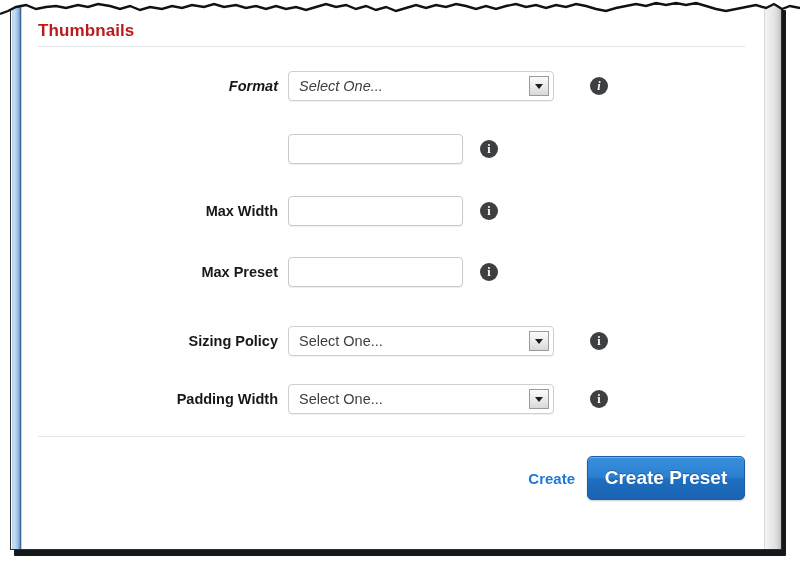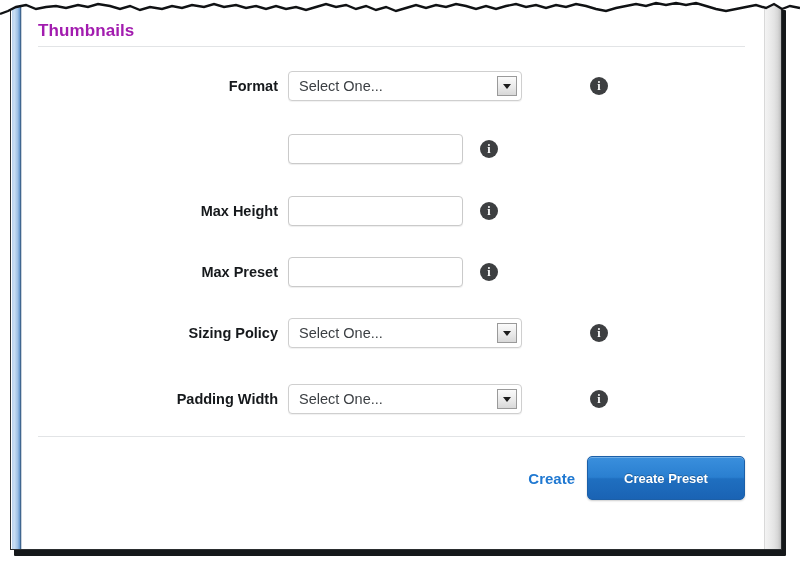--- a/index.html
+++ b/index.html
@@ -101,21 +101,21 @@
     height: 546px;
     box-sizing: border-box;
   }
 
   #section-title {
     position: absolute;
     left: 28px;
     top: 17px;
     font-size: 17px;
     font-weight: bold;
-    color: #a21caf;
+    color: #b91c1c;
     letter-spacing: 0.1px;
     white-space: nowrap;
   }
 
   .divider {
     position: absolute;
     left: 28px;
     width: 707px;
     height: 1px;
     background: #e2e4e6;
@@ -141,21 +141,21 @@
     color: #16191c;
     line-height: 30px;
     white-space: nowrap;
   }
 
   
   .select-box {
     position: absolute;
     left: 278px;
     top: 0px;
-    width: 234px;
+    width: 266px;
     height: 30px;
     background: #ffffff;
     border: 1px solid #cfcfcf;
     border-radius: 4px;
     box-sizing: border-box;
     box-shadow: 0 1px 1px rgba(0,0,0,0.06);
   }
   .select-text {
     position: absolute;
     left: 10px;
@@ -249,21 +249,21 @@
     right: 0px;
     top: 0px;
     width: 158px;
     height: 44px;
     border: 1px solid #1b5fa8;
     border-radius: 5px;
     background: linear-gradient(to bottom, #3a8fdd 0%, #2a7fd0 48%, #1f6fc0 52%, #1a63b4 100%);
     box-shadow: inset 0 1px 0 rgba(255,255,255,0.28), 0 1px 2px rgba(0,0,0,0.20);
     color: #ffffff;
     font-family: "Liberation Sans", sans-serif;
-    font-size: 13px;
+    font-size: 19px;
     font-weight: bold;
     text-shadow: 0 -1px 0 rgba(0,0,0,0.25);
     cursor: pointer;
     padding: 0;
   }
 </style>
 </head>
 <body>
 
 <div id="screenshot">
@@ -279,49 +279,49 @@
     </div>
 
   </div>
 
   <div id="panel">
 
     <div id="section-title">Thumbnails</div>
 
     <div class="divider" id="divider-top"></div>
 
-    <div class="form-row" style="top:67px;">
+    <div class="form-row" style="top:67px;font-style:italic;">
       <div class="field-label">Format</div>
       <div class="select-box">
         <span class="select-text">Select One...</span>
         <span class="select-arrow-btn">
           <span class="select-arrow-glyph"></span>
         </span>
       </div>
       <div class="info-icon after-select">i</div>
     </div>
 
     <div class="form-row" style="top:130px;">
       <input class="text-input" type="text" placeholder="" style="">
       <div class="info-icon after-input">i</div>
     </div>
 
     <div class="form-row" style="top:192px;">
-      <div class="field-label">Max Height</div>
+      <div class="field-label">Max Width</div>
       <input class="text-input" type="text" placeholder="" style="">
       <div class="info-icon after-input">i</div>
     </div>
 
     <div class="form-row" style="top:253px;">
       <div class="field-label">Max Preset</div>
       <input class="text-input" type="text" placeholder="" style="">
       <div class="info-icon after-input">i</div>
     </div>
 
-    <div class="form-row" style="top:314px;padding-left:21px;">
+    <div class="form-row" style="top:322px;padding-left:21px;">
       <div class="field-label">Sizing Policy</div>
       <div class="select-box">
         <span class="select-text">Select One...</span>
         <span class="select-arrow-btn">
           <span class="select-arrow-glyph"></span>
         </span>
       </div>
       <div class="info-icon after-select">i</div>
     </div>
 

